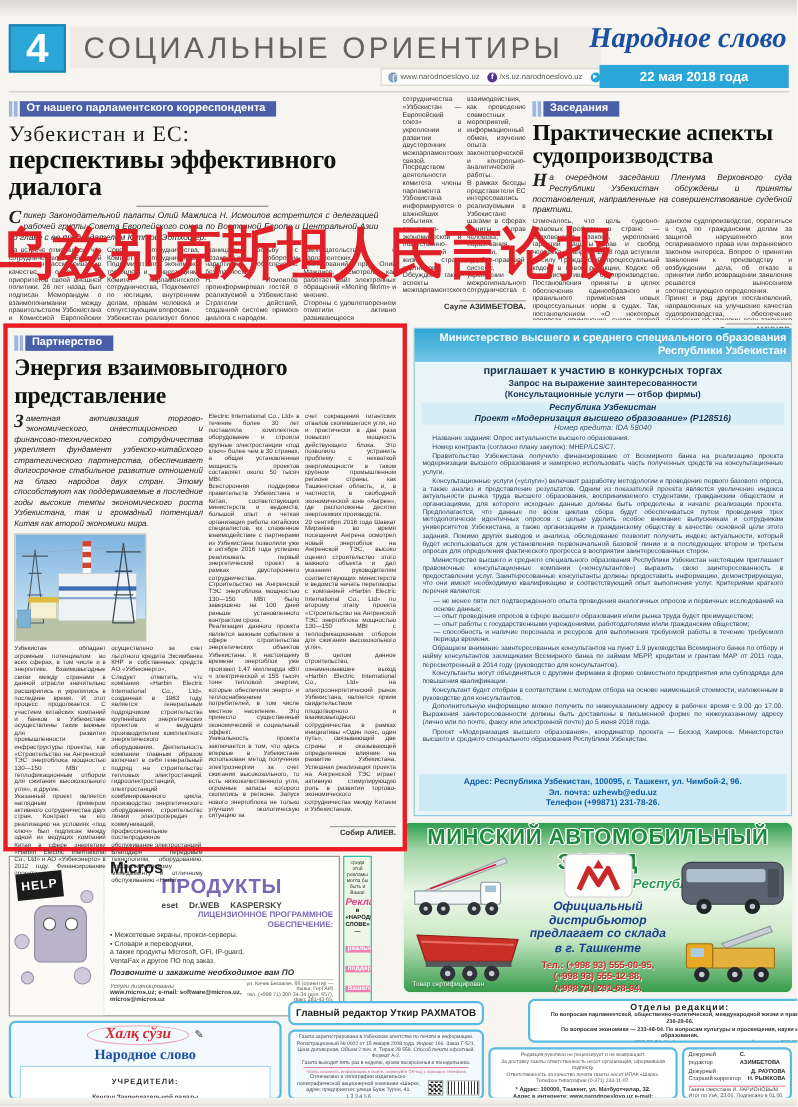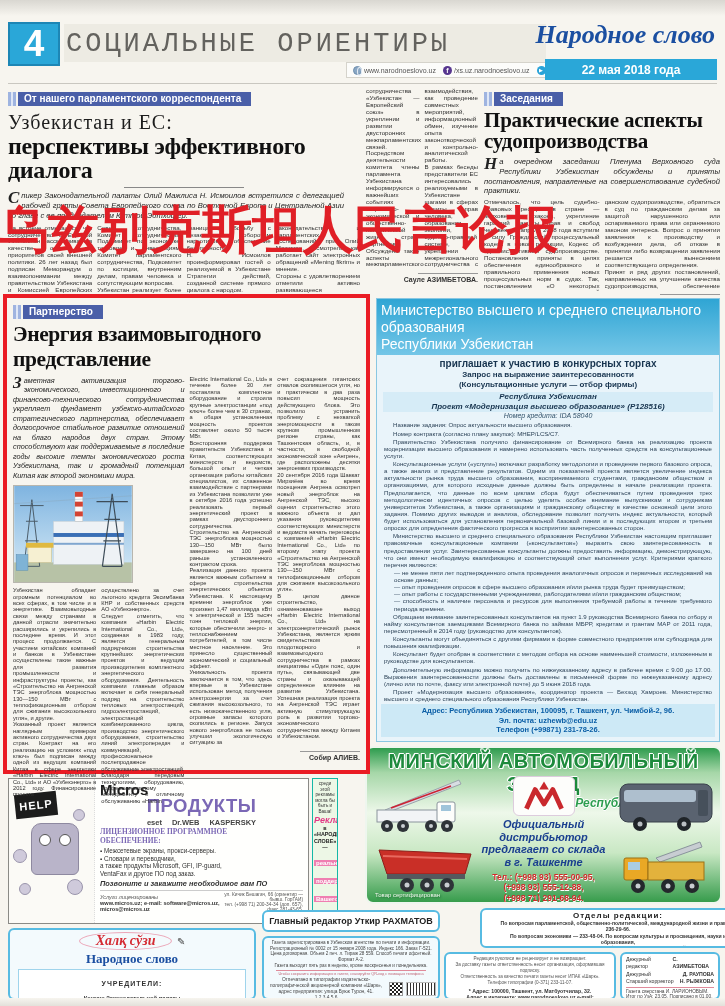--- a/index.html
+++ b/index.html
@@ -5,21 +5,21 @@
   * { box-sizing: border-box; margin: 0; padding: 0; }
   html,body { background:#ffffff; }
   body { font-family:"Liberation Sans", sans-serif; color:#333; }
   .sheet { position:relative; width:725px; height:1006px; margin:0 auto; background:#f7f5ef; overflow:hidden; }
   .scan-top { position:absolute; top:0; left:0; right:0; height:16px; background:linear-gradient(#d9d7d1,#f7f5ef); }
   .scan-bottom { position:absolute; bottom:0; left:0; right:0; height:8px; background:linear-gradient(#f7f5ef,#e3e1da); }
 
   
   .hdr-band { position:absolute; left:64px; top:24px; width:482px; height:38px; background:#edebe3; }
   .pagenum { position:absolute; left:8px; top:22px; width:52px; height:44px; background:#2aa7d8; border:2px solid #1d86b5; color:#fff; font-size:37px; font-weight:bold; text-align:center; line-height:40px; }
-  .section-title { position:absolute; left:66px; top:29px; font-size:27px; color:#63625e; letter-spacing:3px; font-weight:400;font-family:Liberation Mono, monospace; }
+  .section-title { position:absolute; left:76px; top:29px; font-size:27px; color:#63625e; letter-spacing:3px; font-weight:400; }
   .masthead { position:absolute; right:10px; top:20px; font-family:"Liberation Serif",serif; font-style:italic; font-weight:bold; font-size:26px; color:#1b4fa1; }
   .webbar { position:absolute; left:346px; top:62px; width:212px; height:16px; background:#fcfcfa; border:1px solid #d5d3cb; display:flex; align-items:center; gap:7px; padding:0 6px; font-size:7px; color:#555; }
   .webbar .witem { display:flex; align-items:center; gap:2px; }
   .wicon { width:9px; height:9px; border-radius:50%; display:inline-block; position:relative; }
   .wicon.globe { background:#8aa7c4; border:1px solid #6d8dac; }
   .wicon.globe::after { content:""; position:absolute; left:3px; top:0; width:3px; height:7px; border:1px solid #e7eef5; border-radius:50%; }
   .wicon.fb { background:#57368f; color:#fff; font-size:7px; font-weight:bold; text-align:center; line-height:9px; }
   .wicon.tg { background:#2aa3d8; color:#fff; font-size:5px; text-align:center; line-height:9px; }
   .datebox { position:absolute; right:8px; top:59px; width:172px; height:21px; background:#2aa7d8; color:#fff; font-weight:bold; font-size:12px; display:flex; align-items:center; justify-content:center; }
   .hdr-rule { position:absolute; left:8px; right:8px; top:83px; border-top:1px solid #c9c7c0; }
@@ -65,21 +65,21 @@
   .p-left { width:172px; }
   .p-left .lede { font-size:7.3px; }
   .photo { width:120px; height:98px; margin:5px 0 4px; display:block; border:1px solid #b8b6ae; }
   .p-twocol { display:flex; gap:5px; height:232px; overflow:hidden; }
   .p-twocol .ncol { width:50%; font-size:5.7px; }
   .p-col { width:83px; font-size:5.7px; height:400px; }
   .p-col .ncol { font-size:5.7px; }
 
   
   .ministry { position:absolute; left:376px; top:298px; width:344px; height:444px; background:#e9f4fa; border:1px solid #89c7e2; display:flex; flex-direction:column; }
-  .mz-head { background:linear-gradient(#2fa5d4,#74c6e7); color:#fff; font-weight:normal; font-size:14px; text-align:left; line-height:1.2; padding:3px 4px; white-space:pre-line; }
+  .mz-head { background:linear-gradient(#2fa5d4,#74c6e7); color:#fff; font-weight:bold; font-size:10px; text-align:right; line-height:1.2; padding:3px 4px; white-space:pre-line; }
   .mz-invite { font-size:10px; font-weight:bold; text-align:center; color:#17344f; padding:3px 0 1px; }
   .mz-req { font-size:8px; font-weight:bold; text-align:center; color:#17344f; white-space:pre-line; line-height:1.25; }
   .mz-band { background:#d6ecf7; text-align:center; font-weight:bold; font-style:italic; font-size:8px; color:#17344f; white-space:pre-line; line-height:1.25; margin:2px 6px 0; }
   .mz-credit { text-align:center; font-style:italic; font-size:7px; color:#33536b; }
   .mz-paras { flex:1; overflow:hidden; padding:2px 7px 0; }
   .mz-paras p { font-size:6.1px; line-height:1.17; text-align:justify; color:#2c4257; text-indent:9px; margin-bottom:1px; }
   .mz-paras p.bullets { text-indent:0; padding-left:10px; white-space:pre-line; }
   .mz-addr { background:#cde9f6; color:#0a5ea6; font-weight:bold; text-align:center; font-size:7.5px; line-height:1.3; padding:2px; white-space:pre-line; margin:2px 4px 4px; }
 
   
@@ -105,21 +105,21 @@
   .monster { position:absolute; left:22px; top:44px; width:48px; height:52px; background:#b9b4c9; border-radius:10px 10px 6px 6px; border:1px solid #8e89a0; }
   .monster::before, .monster::after { content:""; position:absolute; top:10px; width:10px; height:10px; background:#fff; border:1px solid #555; border-radius:50%; }
   .monster::before { left:7px; } .monster::after { right:7px; }
   .blob { position:absolute; border-radius:50%; background:#cfcadb; border:1px solid #9a95ac; }
   .anti-body { flex:1; padding:2px 5px; display:flex; flex-direction:column; }
   .anti-t1row { display:flex; justify-content:space-between; align-items:flex-start; }
   .anti-t1 { color:#7b68b5; font-weight:800; font-size:18.5px; letter-spacing:0.5px; }
   .anti-brand { color:#1c1c1c; font-weight:800; font-size:15px; }
   .anti-t2 { color:#7b68b5; font-weight:800; font-size:18.5px; letter-spacing:0.5px; text-align:center; margin-top:-3px; }
   .anti-vendors { display:flex; gap:10px; justify-content:center; font-size:7.5px; font-weight:bold; color:#444; margin:1px 0; }
-  .anti-lic { color:#7b68b5; font-weight:bold; font-size:7.4px; text-align:left; line-height:1.2; white-space:pre-line;font-family:Liberation Serif, serif; }
+  .anti-lic { color:#7b68b5; font-weight:bold; font-size:7.4px; text-align:right; line-height:1.2; white-space:pre-line; }
   .anti-bullets { font-size:6.3px; line-height:1.25; margin-top:1px; white-space:pre-line; }
   .anti-cta { font-weight:bold; font-style:italic; font-size:7.4px; margin-top:1px; }
   .anti-bottom { display:flex; justify-content:space-between; align-items:flex-end; border-top:1px solid #ccc; margin-top:2px; padding-top:1px; }
   .anti-lic2 { font-style:italic; font-size:5.4px; color:#555; }
   .anti-contacts { font-weight:bold; font-size:5.6px; }
   .anti-addr { font-size:4.8px; color:#555; text-align:right; white-space:pre-line; }
 
   
   .rek { position:absolute; left:312px; top:778px; width:26px; height:146px; background:#edf7e6; border:1px solid #14b8a6; text-align:center; padding:2px 1px; overflow:hidden; }
   .rek-intro { font-size:4.6px; color:#333; line-height:1.2; }

